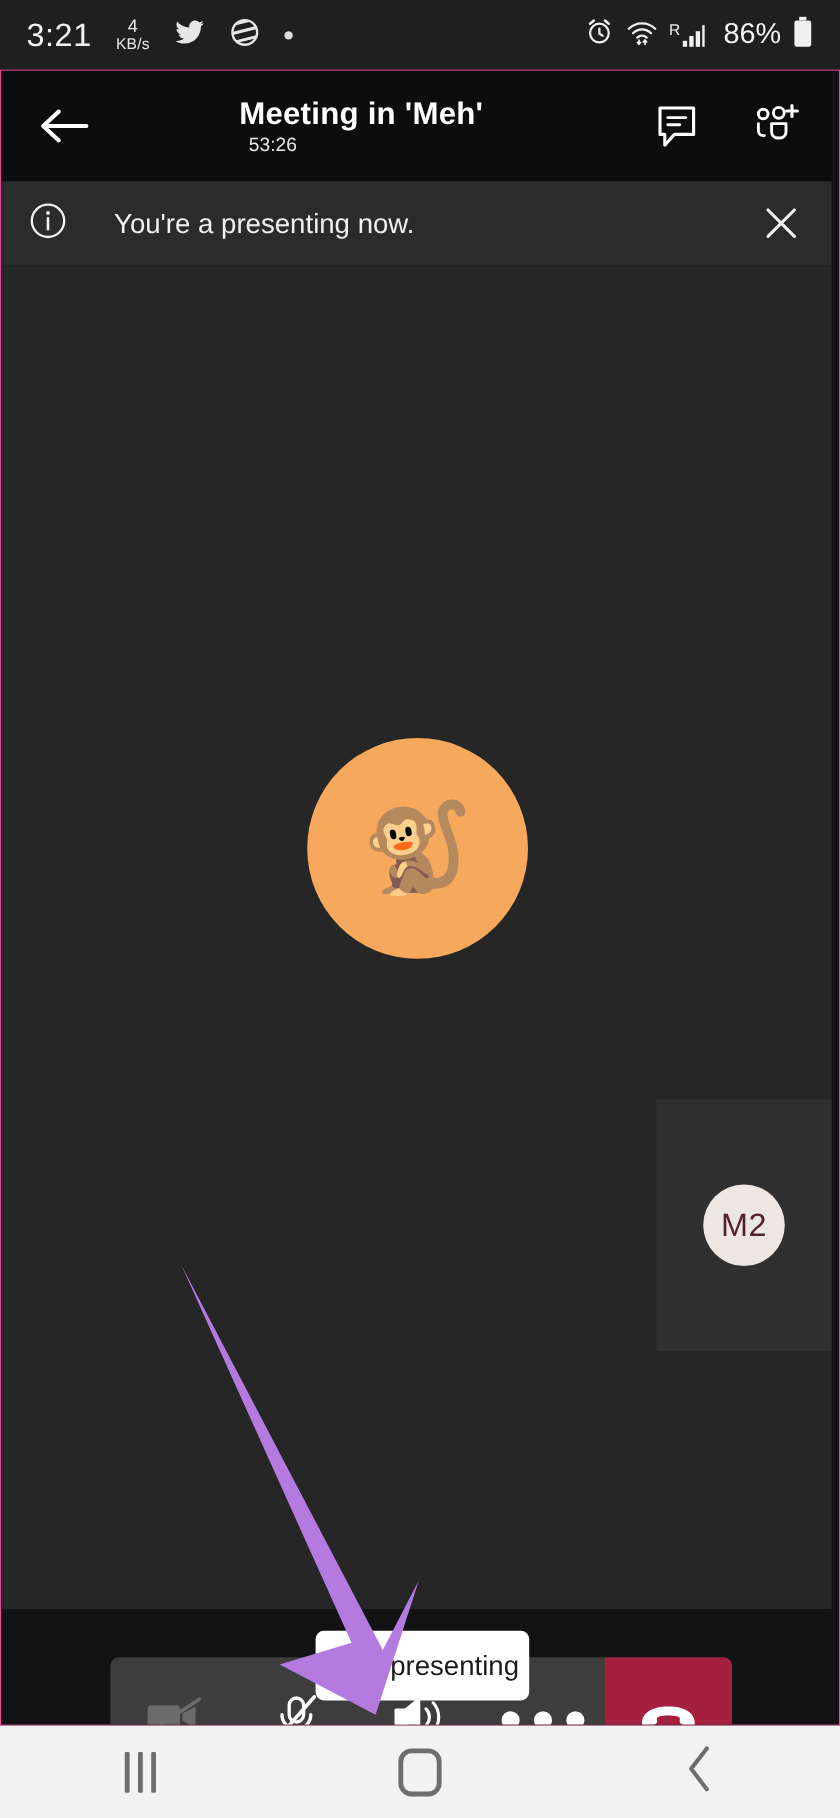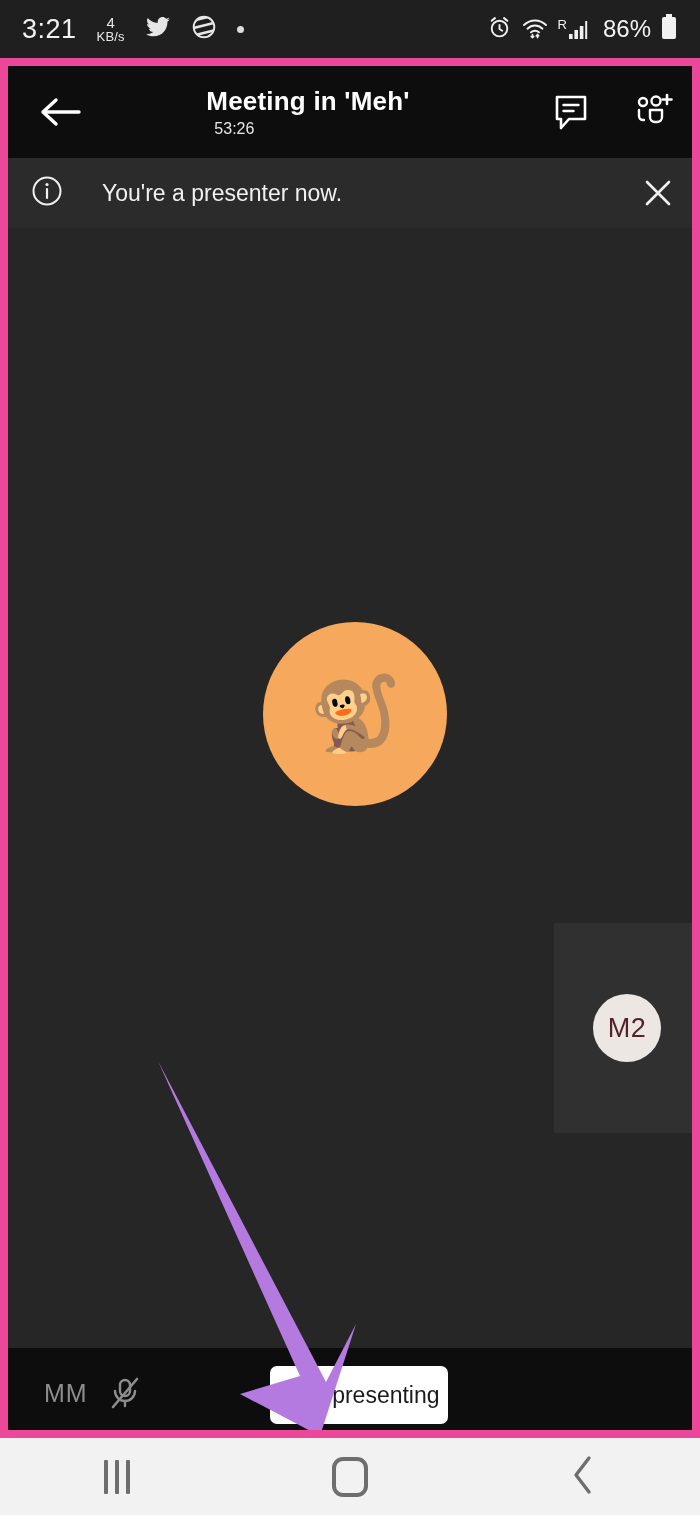--- a/index.html
+++ b/index.html
@@ -23,21 +23,21 @@
   .sb-net .n1 { font-size:15px; color:#e8e8e8; }
   .sb-net .n2 { font-size:13px; color:#e8e8e8; letter-spacing:.2px; }
   .sb-spacer { flex:1; }
   .sb-right { display:flex; align-items:center; gap:9px; }
   .sb-batt-text { font-size:24px; color:#f2f2f2; }
   .dotmark { width:7px; height:7px; border-radius:50%; background:#dcdcdc; }
 
   
   .frame {
     position:absolute; left:0; top:58px; width:700px; height:1380px;
-    border:8px solid #ec4899; background:#121212;
+    border:1px solid #ec4899; background:#121212;
   }
   .app {
     position:absolute; inset:0; overflow:hidden; background:#121212;
   }
 
   
   .apphdr {
     position:absolute; left:0; top:0; width:692px; height:92px;
     background:#0d0d0d; display:flex; align-items:center; padding:0 24px;
   }
@@ -222,21 +222,21 @@
       </div>
 
       <div class="banner">
         <span>
           <svg width="34" height="34" viewBox="0 0 34 34">
             <circle cx="17" cy="17" r="13.5" fill="none" stroke="#f0f0f0" stroke-width="2"></circle>
             <circle cx="17" cy="10.5" r="1.6" fill="#f0f0f0"></circle>
             <path d="M17 15v9" stroke="#f0f0f0" stroke-width="2.2" stroke-linecap="round"></path>
           </svg>
         </span>
-        <span class="banner-text">You're a presenter now.</span>
+        <span class="banner-text">You're a presenting now.</span>
         <span class="banner-close">
           <svg width="34" height="34" viewBox="0 0 34 34">
             <path d="M6 6l22 22M28 6L6 28" stroke="#f0f0f0" stroke-width="2.6" stroke-linecap="round"></path>
           </svg>
         </span>
       </div>
 
       <div class="stage">
         <div class="avatar-big">
           <span>🐒</span>
@@ -286,31 +286,20 @@
           <div class="ctrl endcall">
             <span>
               <svg width="56" height="34" viewBox="0 0 56 34">
                 <path d="M6 22c0-9 9-14 22-14s22 5 22 14c0 3-3 4-5.5 3l-5-2c-2-.8-2.4-2.3-2-4 .3-1.3-.3-2.2-1.8-2.6-2.3-.6-5-.9-7.7-.9s-5.4.3-7.7.9c-1.5.4-2.1 1.3-1.8 2.6.4 1.7 0 3.2-2 4l-5 2C9 26 6 25 6 22z" fill="#ffffff"></path>
               </svg>
             </span>
           </div>
         </div>
       </div>
 
-      <div class="bottombar">
-        <span class="mm-label">MM</span>
-        <span class="mm-mic">
-          <svg width="38" height="38" viewBox="0 0 38 38">
-            <rect x="14" y="6" width="10" height="16" rx="5" fill="none" stroke="#8d8d8d" stroke-width="2.4"></rect>
-            <path d="M9 17a10 10 0 0020 0" fill="none" stroke="#8d8d8d" stroke-width="2.4" stroke-linecap="round"></path>
-            <path d="M19 27v5" stroke="#8d8d8d" stroke-width="2.4" stroke-linecap="round"></path>
-            <path d="M7 33L31 5" stroke="#8d8d8d" stroke-width="2.6" stroke-linecap="round"></path>
-          </svg>
-        </span>
-      </div>
 
       <div class="stop-btn">
         <span>Stop presenting</span>
       </div>
 
       <svg class="arrow" viewBox="0 0 700 1380">
         <path d="M150 937 L318 1258 L348 1200 L312 1312 L232 1270 L292 1252 Z" fill="#b57ae0"></path>
       </svg>
 
     </div>

